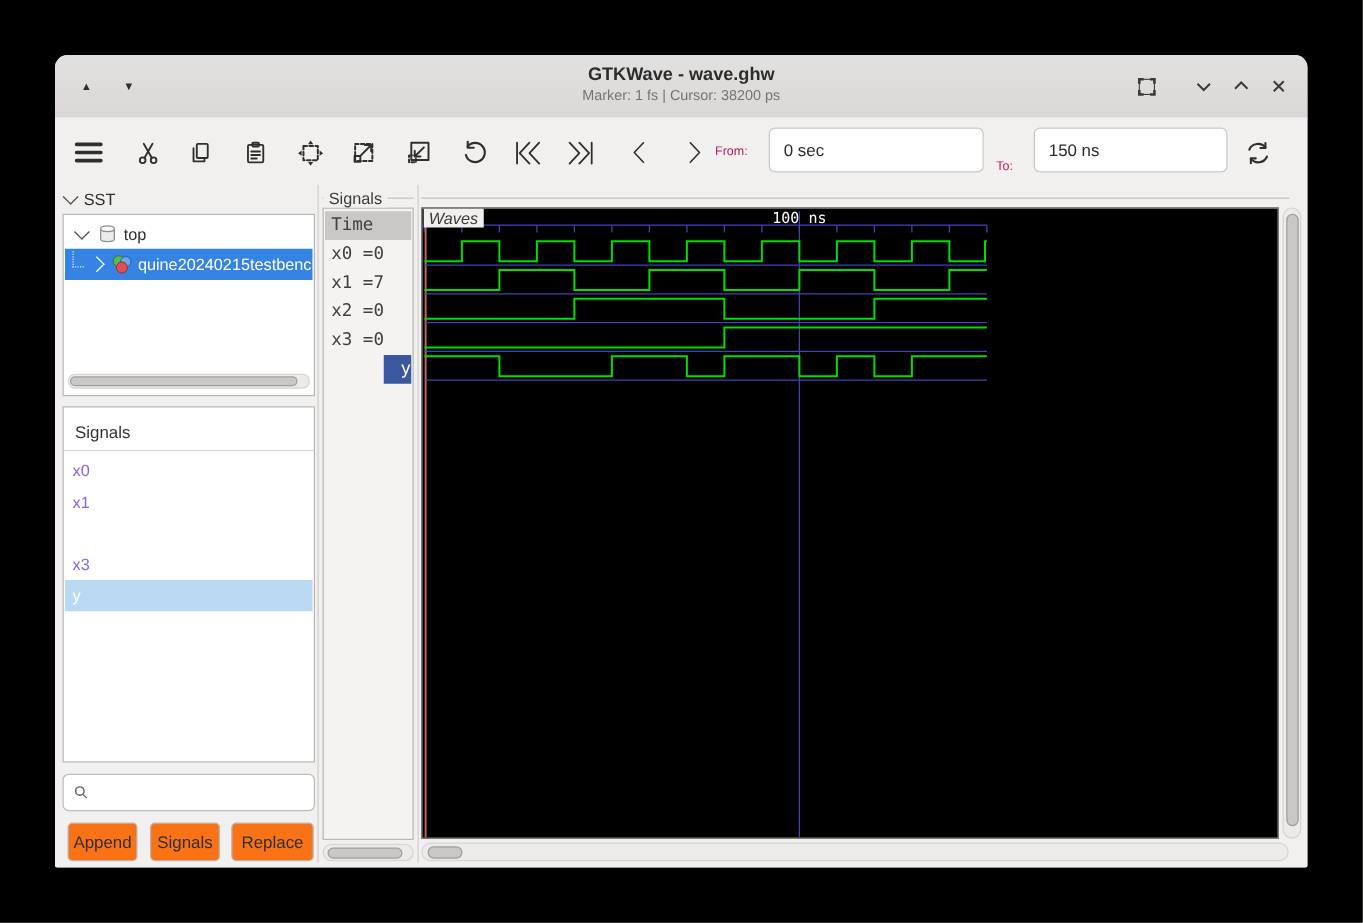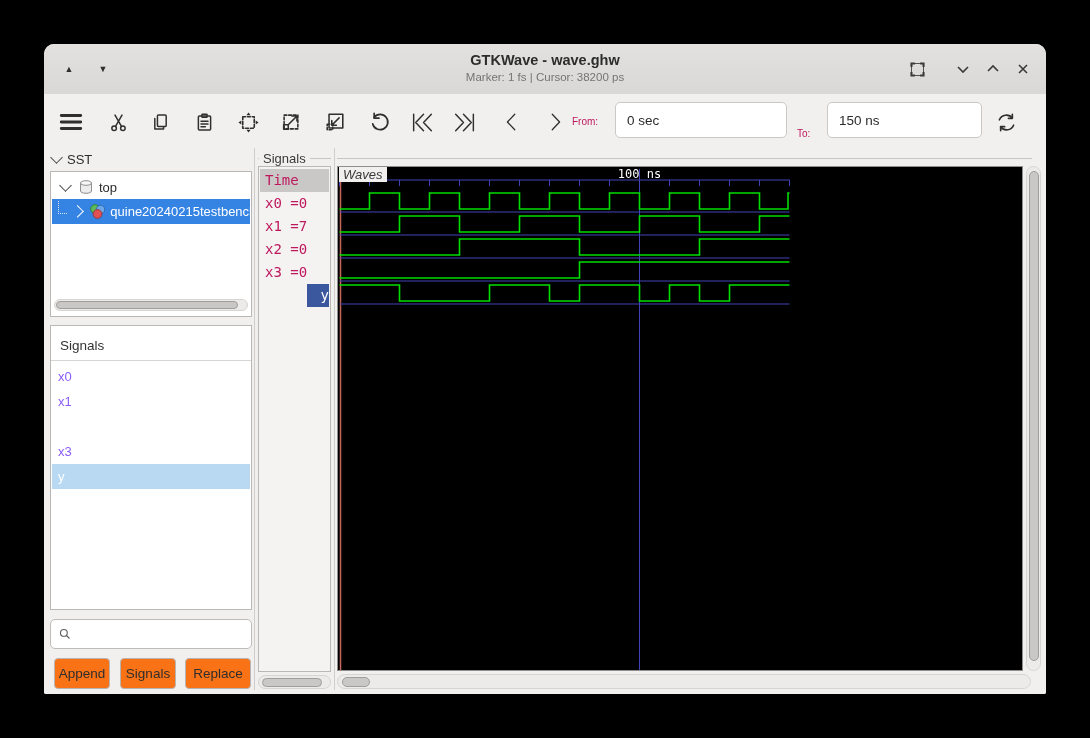--- a/index.html
+++ b/index.html
@@ -41,21 +41,21 @@
   
   .lheader{position:absolute;left:0;top:6px;width:100%;padding:6px 0 8px 9px;font-size:13.5px;color:#333;box-sizing:border-box;}
   .lsep{position:absolute;left:0;width:100%;height:1px;background:#d8d6d4;}
   .litem{position:absolute;left:1px;right:1px;height:25px;line-height:25px;padding-left:6px;color:#8b5cf6;}
   .litem.sel{background:#b9d9f2;color:#fff;}
   .search{position:absolute;background:#fff;border:1px solid #bdbcbb;border-radius:5px;box-sizing:border-box;display:flex;align-items:center;padding-left:8px;}
   .btn{position:absolute;height:31px;background:#f97316;border:1px solid #b6b5b4;border-radius:4px;
        font-size:13.5px;color:#2e2e2e;display:flex;align-items:center;justify-content:center;box-sizing:border-box;}
   
   .mono{font-family:"DejaVu Sans Mono","Liberation Mono",monospace;}
-  .nrow{position:absolute;left:1px;right:1px;height:23px;line-height:23px;font-size:14px;white-space:pre;padding-left:5px;color:#be185d;}
+  .nrow{position:absolute;left:1px;right:1px;height:23px;line-height:23px;font-size:14px;white-space:pre;padding-left:5px;color:#404040;}
   .nrow.time{background:#c9c8c7;}
   .nrow.sel{background:#3b589e;color:#fff;}
   
   .waveblack{position:absolute;background:#000;border:1px solid #8f8e8d;box-sizing:border-box;}
 </style>
 </head>
 <body>
 
 <div class="stage">
   <div class="window">

